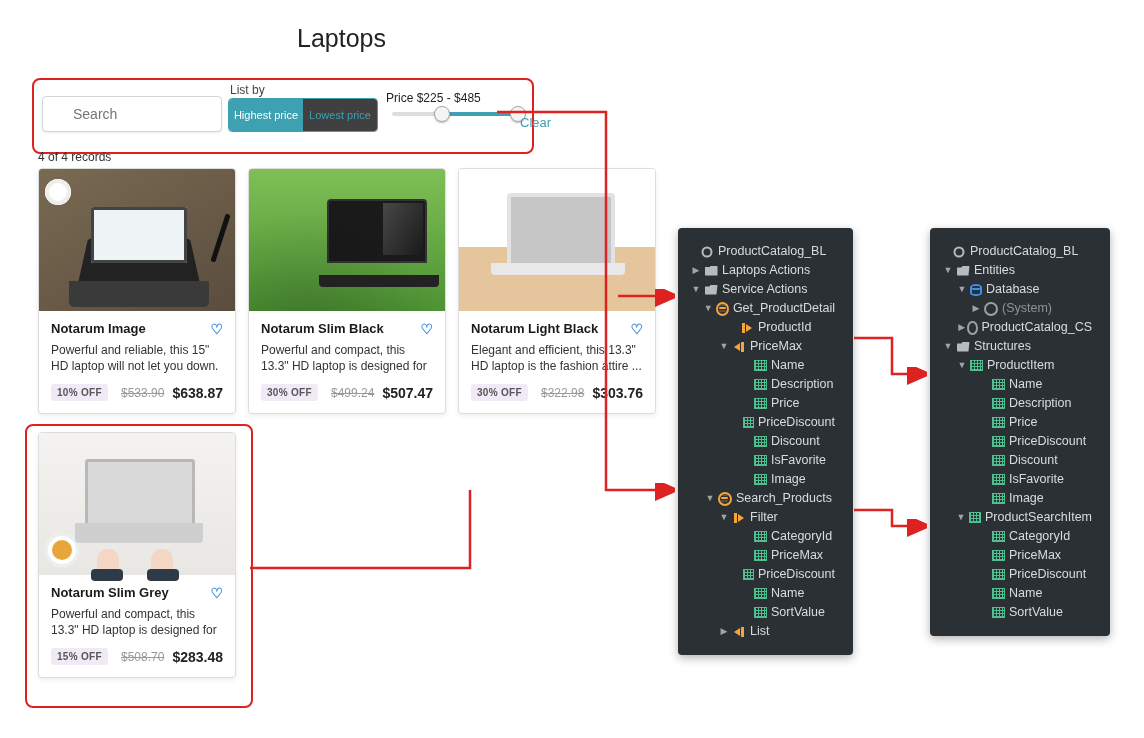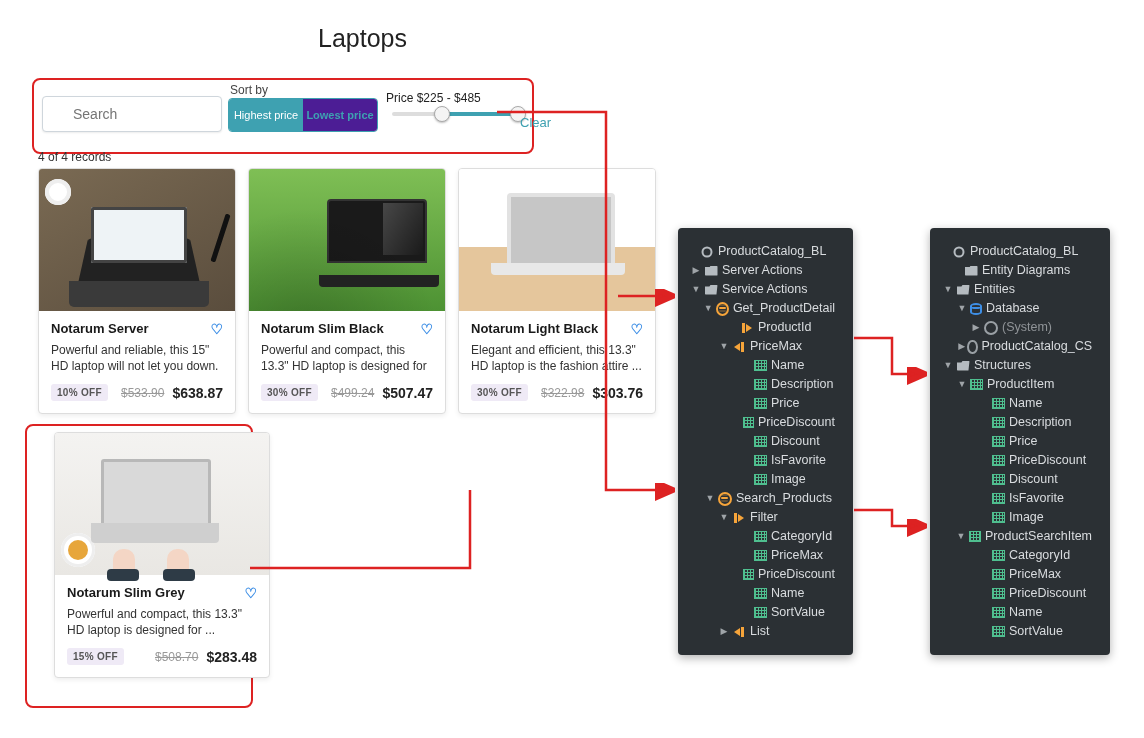--- a/index.html
+++ b/index.html
@@ -11,33 +11,33 @@
     --panel-bg2:#33393d;
     --panel-text:#d9dcdf;
     --muted:#8f9397;
     --red:#d22;
     --fav:#3e8fe6;
   }
   html,body{margin:0;padding:0;background:#fff;font-family:"Segoe UI",Arial,sans-serif;color:#222;width:1144px;height:738px;overflow:hidden;}
   .stage{position:relative;width:1144px;height:738px;}
 
   
-  .page-title{position:absolute;left:318px;top:24px;font-size:25px;font-weight:500;}
+  .page-title{position:absolute;left:297px;top:24px;font-size:25px;font-weight:500;}
   .filter-wrap{position:absolute;left:32px;top:78px;width:462px;border:2px solid var(--red);border-radius:8px;padding:16px 18px 14px 18px;height:42px;}
   .search-input{
     position:absolute;left:8px;top:16px;width:138px;height:34px;border:1px solid #cfd6dc;border-radius:4px;
     box-shadow:0 1px 2px rgba(0,0,0,.08);
     padding:0 10px 0 30px;font-size:14px;
   }
   .search-ico{position:absolute;left:16px;top:25px;color:#8a9aa7;font-size:14px;pointer-events:none;}
   .sortby-label{position:absolute;left:196px;top:3px;font-size:12px;color:#444;}
   .seg{position:absolute;left:194px;top:18px;height:32px;display:flex;border:1px solid var(--teal);border-radius:4px;overflow:hidden;}
   .seg div{width:70px;font-size:11px;line-height:12px;display:flex;align-items:center;justify-content:center;text-align:center;padding:3px 2px;cursor:pointer;}
   .seg .active{background:var(--teal);color:#fff;font-weight:500;}
-  .seg .idle{background:#4c1d95;color:var(--teal);font-weight:bold;}
+  .seg .idle{background:#404040;color:var(--teal);}
   .price-label{position:absolute;left:352px;top:11px;font-size:12px;}
   .slider{position:absolute;left:358px;top:32px;width:128px;height:4px;background:#ddd;border-radius:4px;}
   .slider .track{position:absolute;left:46px;right:0;top:0;height:4px;background:var(--teal);border-radius:4px;}
   .slider .thumb{position:absolute;top:-6px;width:14px;height:14px;border-radius:50%;background:#f4f4f4;border:1px solid #aaa;box-shadow:0 1px 2px rgba(0,0,0,.25);}
   .clear-link{position:absolute;left:520px;top:115px;font-size:13px;color:var(--teal);cursor:pointer;}
 
   .records{position:absolute;left:38px;top:150px;font-size:12px;color:#333;}
 
   
   .grid{position:absolute;left:38px;top:168px;display:grid;grid-template-columns:repeat(3,198px);grid-gap:12px;}
@@ -46,21 +46,21 @@
   .cinfo{padding:10px 12px 12px 12px;}
   .ctitle{font-size:13px;font-weight:600;color:#1a1a1a;margin-bottom:6px;}
   .fav{float:right;color:var(--fav);font-size:14px;}
   .cdesc{font-size:12px;color:#333;line-height:16px;height:32px;overflow:hidden;margin-bottom:10px;}
   .bottom{display:flex;align-items:center;gap:8px;font-size:12px;}
   .badge{background:#efeaf6;color:#555;font-size:10px;font-weight:600;border-radius:3px;padding:3px 6px;letter-spacing:.3px;}
   .oprice{color:#999;text-decoration:line-through;margin-left:auto;}
   .price{font-weight:700;color:#222;font-size:14px;}
 
   .card-box2{position:absolute;left:25px;top:424px;width:224px;height:280px;border:2px solid var(--red);border-radius:8px;}
-  .card4-wrap{position:absolute;left:54px;top:432px;width:216px;}
+  .card4-wrap{position:absolute;left:38px;top:432px;width:198px;}
 
   
   .thumb-a{background:linear-gradient(150deg,#7a6a53 0%,#5a4d3d 100%);}
   .thumb-a::before{content:"";position:absolute;left:44px;top:56px;width:112px;height:72px;background:#222;border-radius:5px 5px 0 0;transform:perspective(260px) rotateX(46deg);}
   .thumb-a::after{content:"";position:absolute;left:30px;top:112px;width:140px;height:26px;background:#3a3a3a;border-radius:0 0 5px 5px;}
   .thumb-a .screen{position:absolute;left:52px;top:38px;width:96px;height:56px;background:#eef3f6;border-radius:2px;z-index:1;box-shadow:inset 0 0 0 3px #444;}
   .thumb-a .mug{position:absolute;left:6px;top:10px;width:26px;height:26px;border-radius:50%;background:#fff;box-shadow:inset 0 0 0 4px #eee;}
   .thumb-a .pen{position:absolute;right:12px;top:44px;width:5px;height:50px;background:#111;border-radius:2px;transform:rotate(18deg);}
 
   .thumb-b{background:linear-gradient(180deg,#7fbf55 0%,#4d9233 100%);}
@@ -128,21 +128,21 @@
   <div class="page-title">Laptops</div>
 
   <div class="filter-wrap">
     <span class="search-ico">
       <svg width="14" height="14" viewBox="0 0 16 16">
           <circle cx="6.5" cy="6.5" r="5" fill="none" stroke="#8a9aa7" stroke-width="1.6"></circle>
           <line x1="10.2" y1="10.2" x2="14" y2="14" stroke="#8a9aa7" stroke-width="1.6" stroke-linecap="round"></line>
         </svg>
     </span>
     <input class="search-input" placeholder="Search" style="">
-    <div class="sortby-label">Sort by</div>
+    <div class="sortby-label">List by</div>
     <div class="seg">
       <div class="active">Highest price</div>
       <div class="idle">Lowest price</div>
     </div>
     <div class="price-label">Price $225 - $485</div>
     <div class="slider">
       <div class="track"></div>
       <div class="thumb" style="left:42px"></div>
       <div class="thumb" style="left:118px"></div>
     </div>
@@ -153,21 +153,21 @@
 
   <div class="grid">
 
     <div class="card">
       <div class="thumb thumb-a">
           <div class="screen"></div>
           <div class="mug"></div>
           <div class="pen"></div>
         </div>
       <div class="cinfo">
-        <div class="ctitle"><span>Notarum Server</span><span class="fav">♡</span></div>
+        <div class="ctitle"><span>Notarum Image</span><span class="fav">♡</span></div>
         <div class="cdesc">Powerful and reliable, this 15" HD laptop will not let you down. ...</div>
         <div class="bottom">
           <span class="badge">10% OFF</span>
           <span class="oprice">$533.90</span>
           <span class="price">$638.87</span>
         </div>
       </div>
     </div>
 
     <div class="card">
@@ -232,21 +232,21 @@
             <svg width="12" height="12">
               <circle cx="6" cy="6" r="4.5"></circle>
             </svg>
           </span>
           <span class="lbl">ProductCatalog_BL</span>
         </li>
       <li class="row">
           <span class="ind" style="width:4px"></span>
           <span class="arrow">▶</span>
           <span class="ico ico-folder"></span>
-          <span class="lbl">Server Actions</span>
+          <span class="lbl">Laptops Actions</span>
         </li>
       <li class="row">
           <span class="ind" style="width:4px"></span>
           <span class="arrow">▼</span>
           <span class="ico ico-folder-open"></span>
           <span class="lbl">Service Actions</span>
         </li>
       <li class="row">
           <span class="ind" style="width:18px"></span>
           <span class="arrow">▼</span>
@@ -364,26 +364,20 @@
           <span class="ind" style="width:0"></span>
           <span class="arrow blank">▼</span>
           <span class="ico ico-module">
             <svg width="12" height="12">
               <circle cx="6" cy="6" r="4.5"></circle>
             </svg>
           </span>
           <span class="lbl">ProductCatalog_BL</span>
         </li>
       <li class="row">
-          <span class="ind" style="width:12px"></span>
-          <span class="arrow blank">▶</span>
-          <span class="ico ico-folder"></span>
-          <span class="lbl">Entity Diagrams</span>
-        </li>
-      <li class="row">
           <span class="ind" style="width:4px"></span>
           <span class="arrow">▼</span>
           <span class="ico ico-folder-open"></span>
           <span class="lbl">Entities</span>
         </li>
       <li class="row">
           <span class="ind" style="width:18px"></span>
           <span class="arrow">▼</span>
           <span class="ico ico-db"></span>
           <span class="lbl">Database</span>

